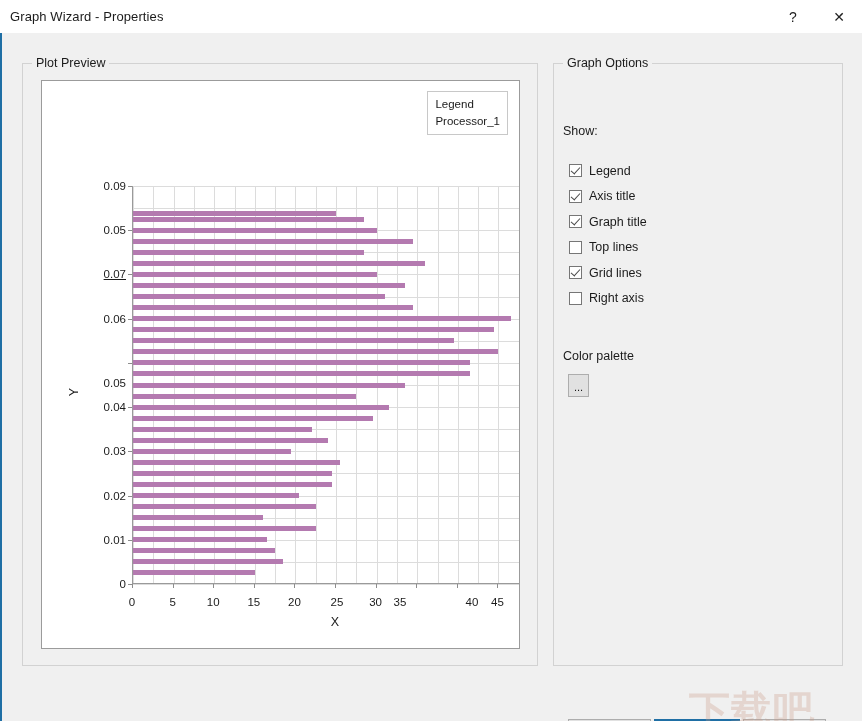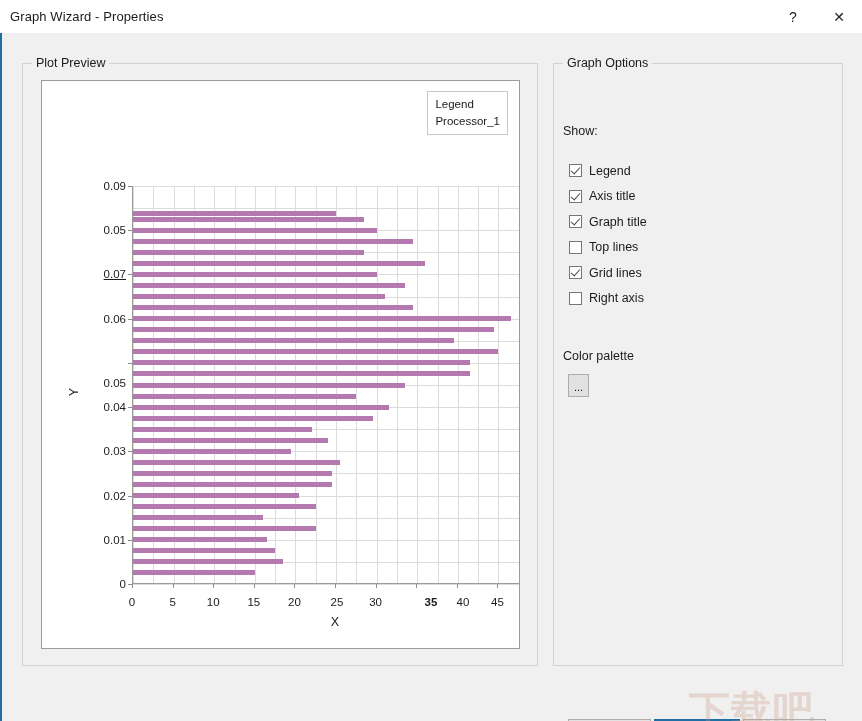--- a/index.html
+++ b/index.html
@@ -536,23 +536,23 @@
           <div class="xtick-label" style="left: 81.2px;">10</div>
           <div class="xtick-mark" style="left: 81.2px;"></div>
           <div class="xtick-label" style="left: 121.8px;">15</div>
           <div class="xtick-mark" style="left: 121.8px;"></div>
           <div class="xtick-label" style="left: 162.4px;">20</div>
           <div class="xtick-mark" style="left: 162.4px;"></div>
           <div class="xtick-label" style="left: 205px;">25</div>
           <div class="xtick-mark" style="left: 203px;"></div>
           <div class="xtick-label" style="left: 243.6px;">30</div>
           <div class="xtick-mark" style="left: 243.6px;"></div>
-          <div class="xtick-label" style="left: 299px; font-weight: bold;">35</div>
+          <div class="xtick-label" style="left: 268px;">35</div>
           <div class="xtick-mark" style="left: 284.2px;"></div>
-          <div class="xtick-label" style="left: 331px;">40</div>
+          <div class="xtick-label" style="left: 340px;">40</div>
           <div class="xtick-mark" style="left: 324.8px;"></div>
           <div class="xtick-label" style="left: 365.4px;">45</div>
           <div class="xtick-mark" style="left: 365.4px;"></div>
         </div>
       <div class="axis-title-x">X</div>
     <div class="ytick-mark" style="top: 503px; left: 86px;"></div>
         <div class="ytick-mark" style="top: 458.778px; left: 86px;"></div>
         <div class="ytick-mark" style="top: 414.556px; left: 86px;"></div>
         <div class="ytick-mark" style="top: 370.333px; left: 86px;"></div>
         <div class="ytick-mark" style="top: 326.111px; left: 86px;"></div>

